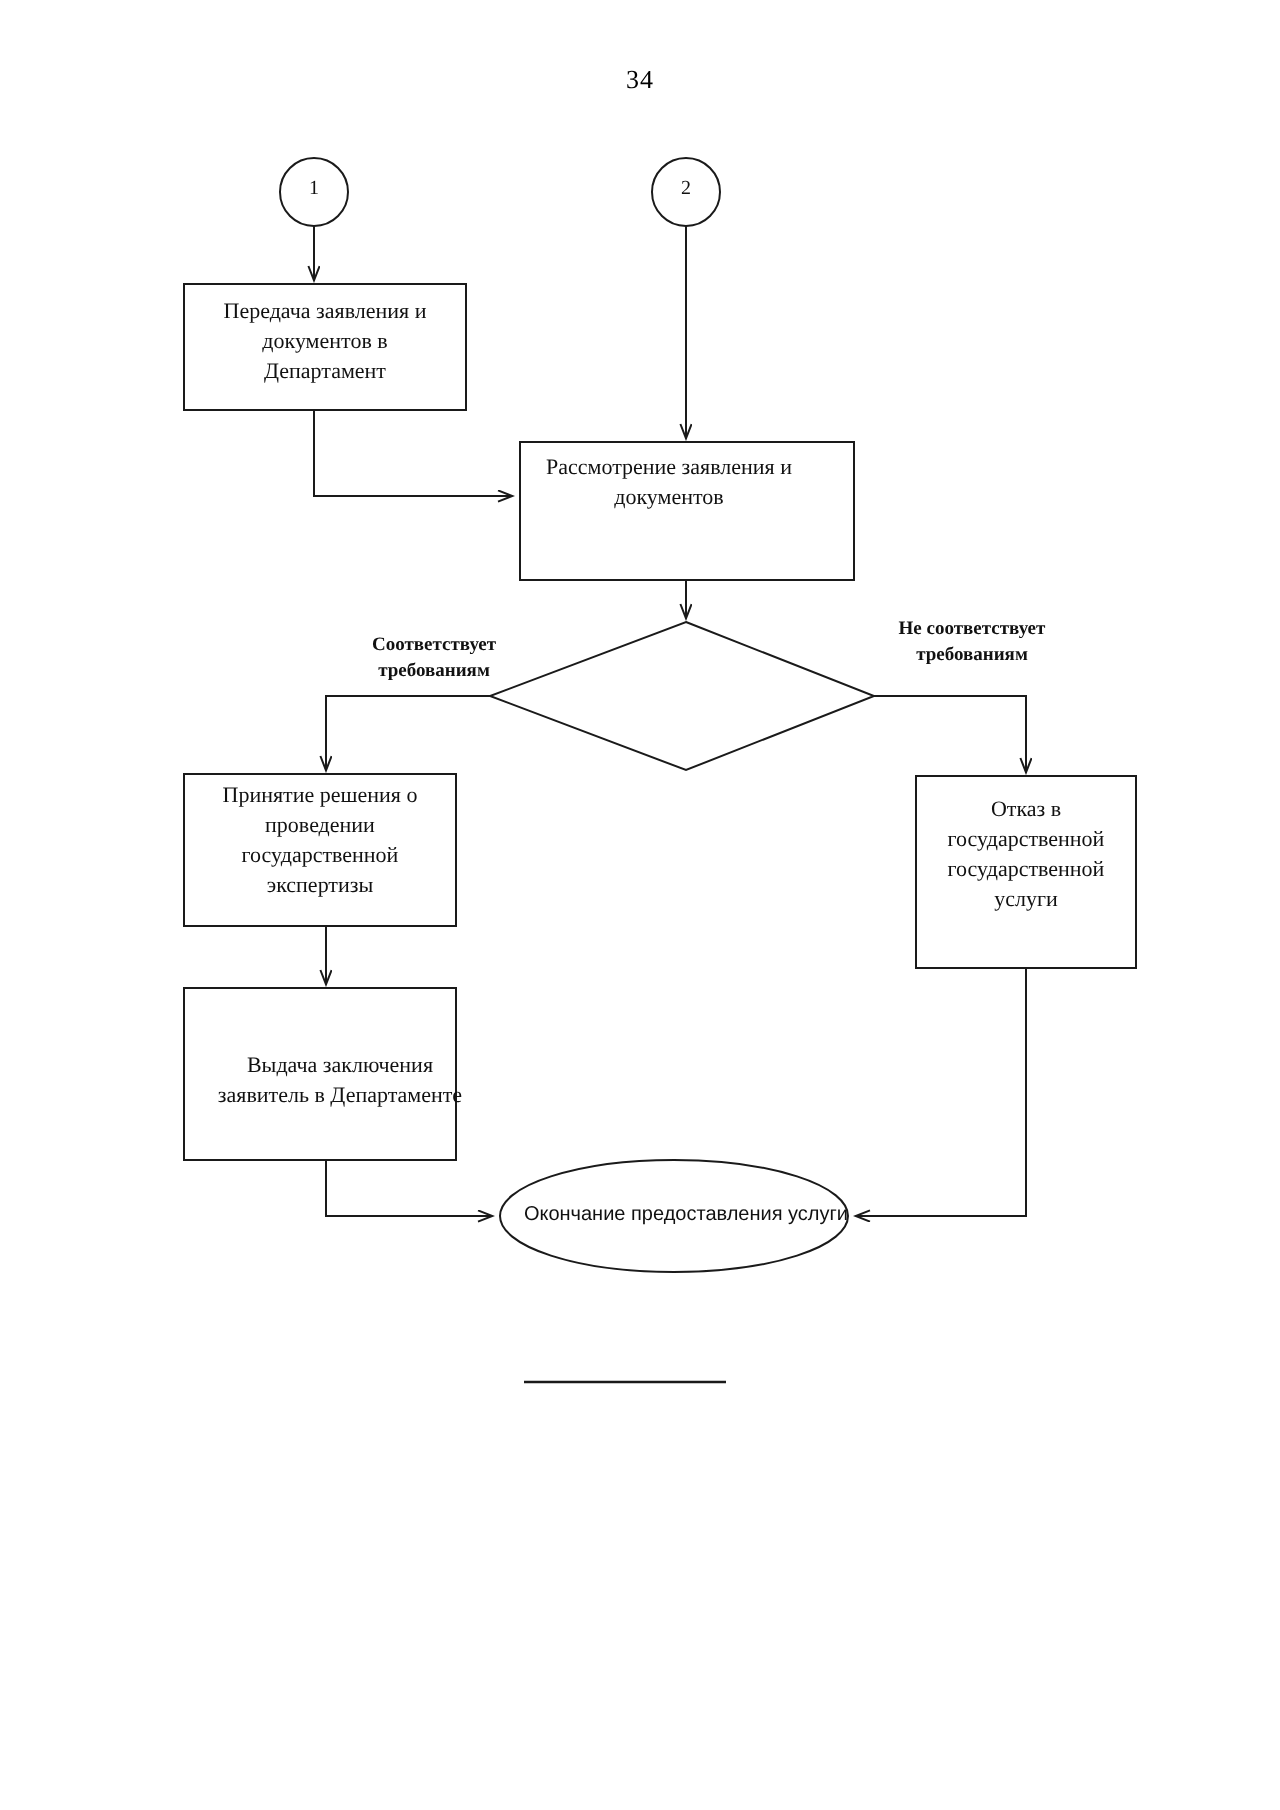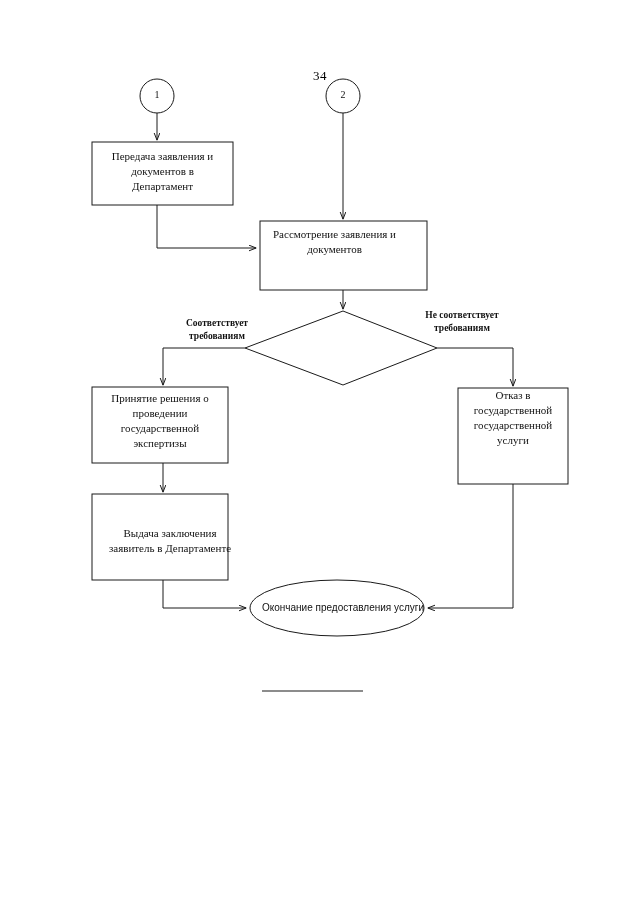--- a/index.html
+++ b/index.html
@@ -33,21 +33,20 @@
   }
   .page-number {
     position: absolute;
     left: 0;
     top: 32px;
     width: 640px;
     text-align: center;
     font-family: "Liberation Serif", serif;
     font-size: 13px;
     letter-spacing: 0.5px;
-    margin-top: 36px;
   }
   .node-label {
     position: absolute;
     display: flex;
     align-items: center;
     justify-content: center;
     text-align: center;
     font-family: "Liberation Serif", serif;
     font-size: 11px;
     line-height: 15px;
@@ -168,39 +167,39 @@
     </span>
   </div>
 
   <div class="node-label" style="left:92px; top:468px; width:156px; height:86px;margin-top:30px;">
     <span>
       <span>Выдача заключения</span>
       <span>заявитель в Департаменте</span>
     </span>
   </div>
 
-  <div class="node-label label-top" style="left:458px; top:388px; width:110px; height:80px;">
+  <div class="node-label label-top" style="left:458px; top:398px; width:110px; height:80px;">
     <span>
       <span>Отказ в</span>
       <span>государственной</span>
       <span>государственной</span>
       <span>услуги</span>
     </span>
   </div>
 
   <div class="terminator-label" style="left:250px; top:583px; width:174px; height:50px;">
     <span>
       <span>Окончание</span>
       <span>предоставления услуги</span>
     </span>
   </div>
 
   <div class="connector-label" style="left:157px; top:317px; width:120px;">
     <div>Соответствует</div>
     <div>требованиям</div>
   </div>
 
-  <div class="connector-label" style="left:404px; top:309px; width:116px;">
+  <div class="connector-label" style="left:428px; top:309px; width:116px;">
     <div>Не соответствует</div>
     <div>требованиям</div>
   </div>
 
 </div>
 
 </body></html>

